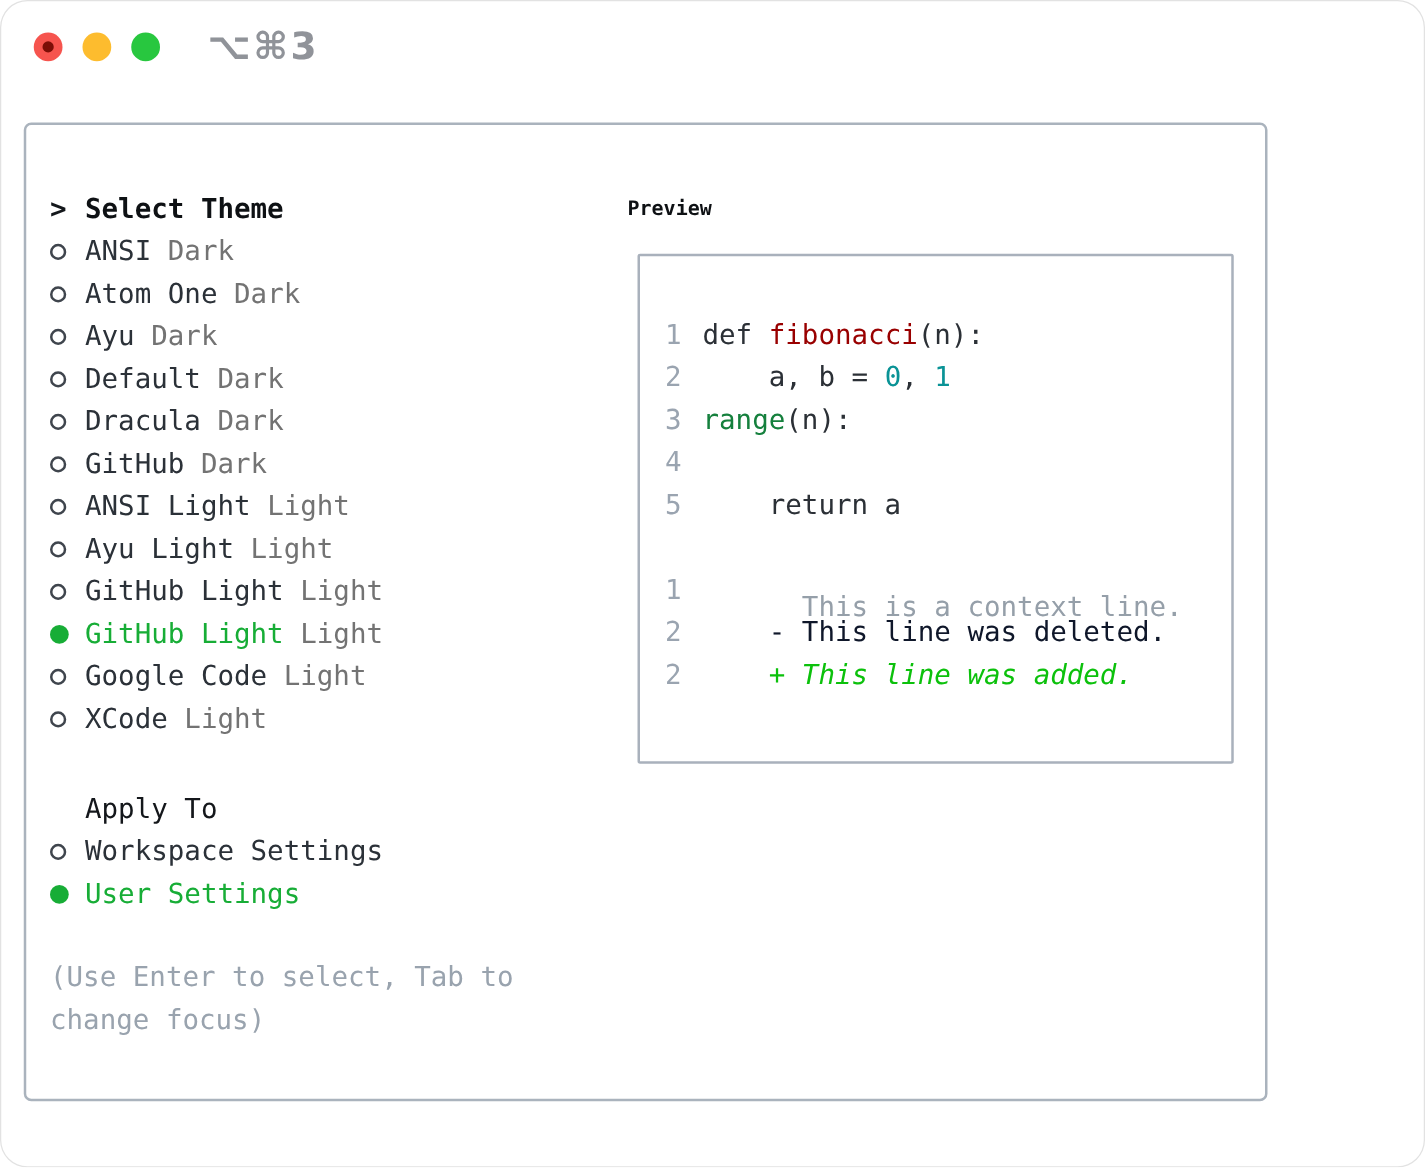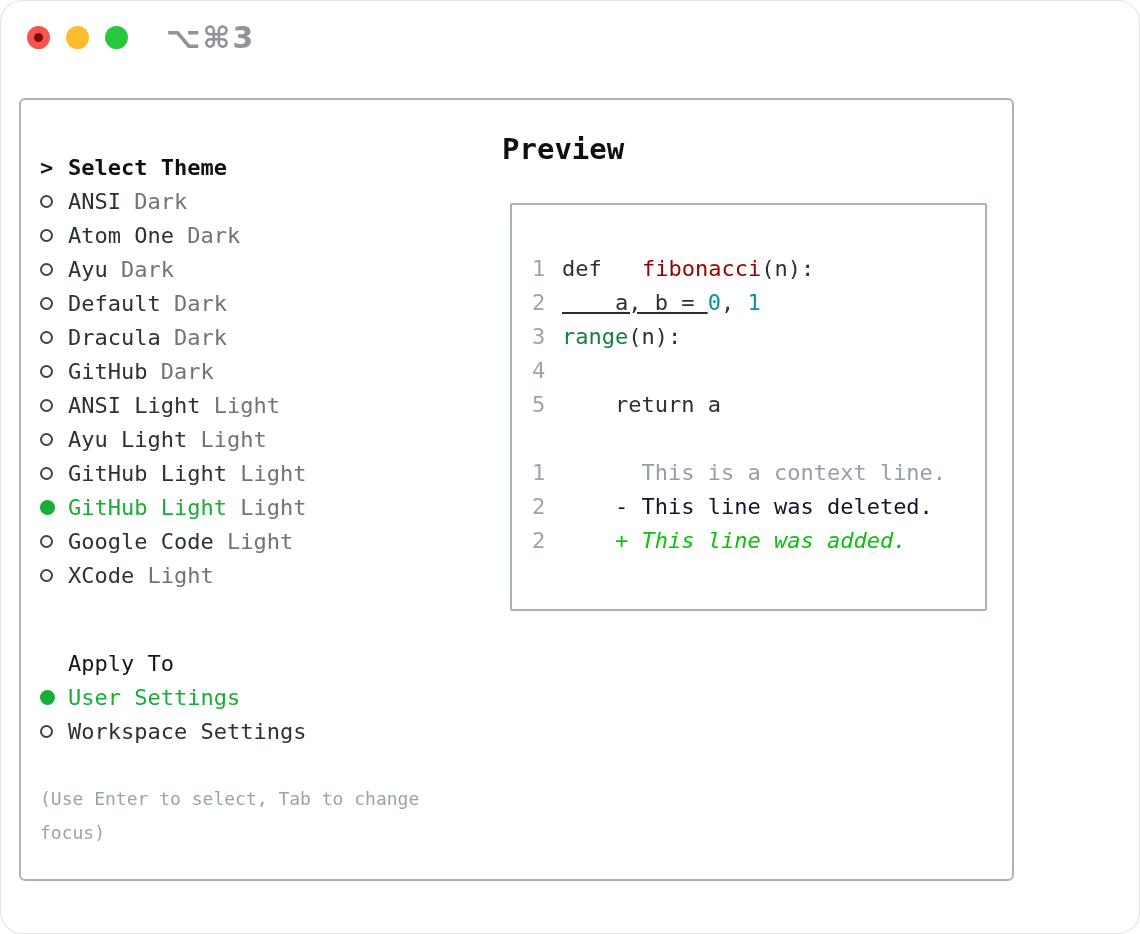--- a/index.html
+++ b/index.html
@@ -37,30 +37,30 @@
   .left-col { position:absolute; left:19px; top:50px; width:412px; }
   .row { display:flex; align-items:center; height:34px; font-size:22px; color:#2b3138; }
   .marker { width:28px; flex:0 0 28px; display:flex; align-items:center; }
   .caret { font-weight:bold; color:#14171b; font-size:22px; }
   .radio { width:13px; height:13px; border:2px solid #3f454d; border-radius:50%; }
   .radio.sel { width:15px; height:15px; border:none; background:#17ad36; }
   .hdr { font-weight:bold; color:#0e1114; }
   .t-name { white-space:pre; }
   .t-name.sel { color:#17ad36; }
   .t-variant { color:#737373; white-space:pre; }
-  .apply-block { margin-top:54px; }
+  .apply-block { margin-top:38px; }
   .apply-hdr { color:#14171b; }
   .hint {
-    margin-top:34px; font-size:18px; line-height:34px; color:#99a3ae; width:402px;
+    margin-top:34px; font-size:22px; line-height:34px; color:#99a3ae; width:402px;
   }
 
   
   .preview-title {
-    position:absolute; left:481px; top:32px; height:34px; line-height:34px;
-    font-size:29px; font-weight:bold; color:#0e1114;text-align:center;
+    position:absolute; left:481px; top:50px; height:34px; line-height:34px;
+    font-size:16px; font-weight:bold; color:#0e1114;text-align:center;
   }
   .preview-box {
     position:absolute; left:489px; top:103px; width:477px; height:408px;
     border:2px solid #a9b1bc; border-radius:2px; background:#ffffff;
     overflow:hidden;
   }
   .code { padding:47px 0 0 20px; }
   .code-line { display:flex; height:34px; line-height:34px; font-size:22px; white-space:pre; }
   .ln { width:30px; flex:0 0 30px; color:#9aa4b0; }
 </style>
@@ -175,45 +175,45 @@
         </div>
 
       <div class="apply-block">
         <div class="row">
           <span class="marker"></span>
           <span class="apply-hdr">Apply To</span>
         </div>
         <div id="apply-items">
             <div class="row">
               <span class="marker">
+                <span class="radio"></span>
+              </span>
+              <span class="t-name">Workspace Settings</span>
+            </div>
+            <div class="row">
+              <span class="marker">
                 <span class="radio sel"></span>
               </span>
               <span class="t-name sel">User Settings</span>
             </div>
-            <div class="row">
-              <span class="marker">
-                <span class="radio"></span>
-              </span>
-              <span class="t-name">Workspace Settings</span>
-            </div>
           </div>
       </div>
 
       <div class="hint">(Use Enter to select, Tab to change focus)</div>
     </div>
 
     <div class="preview-title">Preview</div>
     <div class="preview-box">
       <div class="code" id="code-lines">
-          <div class="code-line"><span class="ln">1</span><span class="tok" style="color: rgb(43, 48, 54);">def </span><span class="tok" style="color: rgb(153, 0, 0); margin-left: 27px;">fibonacci</span><span class="tok" style="color: rgb(43, 48, 54);">(n):</span></div>
-          <div class="code-line"><span class="ln">2</span><span class="tok" style="color: rgb(43, 48, 54); text-decoration: underline;">    a, b = </span><span class="tok" style="color: rgb(10, 147, 150);">0</span><span class="tok" style="color: rgb(43, 48, 54);">, </span><span class="tok" style="color: rgb(10, 147, 150);">1</span></div>
+          <div class="code-line"><span class="ln">1</span><span class="tok" style="color: rgb(43, 48, 54);">def </span><span class="tok" style="color: rgb(153, 0, 0);">fibonacci</span><span class="tok" style="color: rgb(43, 48, 54);">(n):</span></div>
+          <div class="code-line"><span class="ln">2</span><span class="tok" style="color: rgb(43, 48, 54);">    a, b = </span><span class="tok" style="color: rgb(10, 147, 150);">0</span><span class="tok" style="color: rgb(43, 48, 54);">, </span><span class="tok" style="color: rgb(10, 147, 150);">1</span></div>
           <div class="code-line"><span class="ln">3</span><span class="tok" style="color: #15803d;">range</span><span class="tok" style="color: rgb(43, 48, 54);">(n):</span></div>
           <div class="code-line"><span class="ln">4</span></div>
           <div class="code-line"><span class="ln">5</span><span class="tok" style="color: rgb(43, 48, 54);">    return a</span></div>
           <div class="code-line"><span class="ln"></span></div>
-          <div class="code-line"><span class="ln">1</span><span class="tok" style="color: rgb(149, 159, 169);">      This is a context line.</span></div>
+          <div class="code-line"><span class="ln">1</span><span class="tok" style="color: rgb(149, 159, 169); margin-top: 14px;">      This is a context line.</span></div>
           <div class="code-line"><span class="ln">2</span><span class="tok" style="color: #0f172a;">    - This line was deleted.</span></div>
           <div class="code-line"><span class="ln">2</span><span class="tok" style="color: rgb(12, 193, 12); font-style: italic;">    + This line was added.</span></div>
         </div>
     </div>
 
   </div>
 </div>
 
 </body></html>

